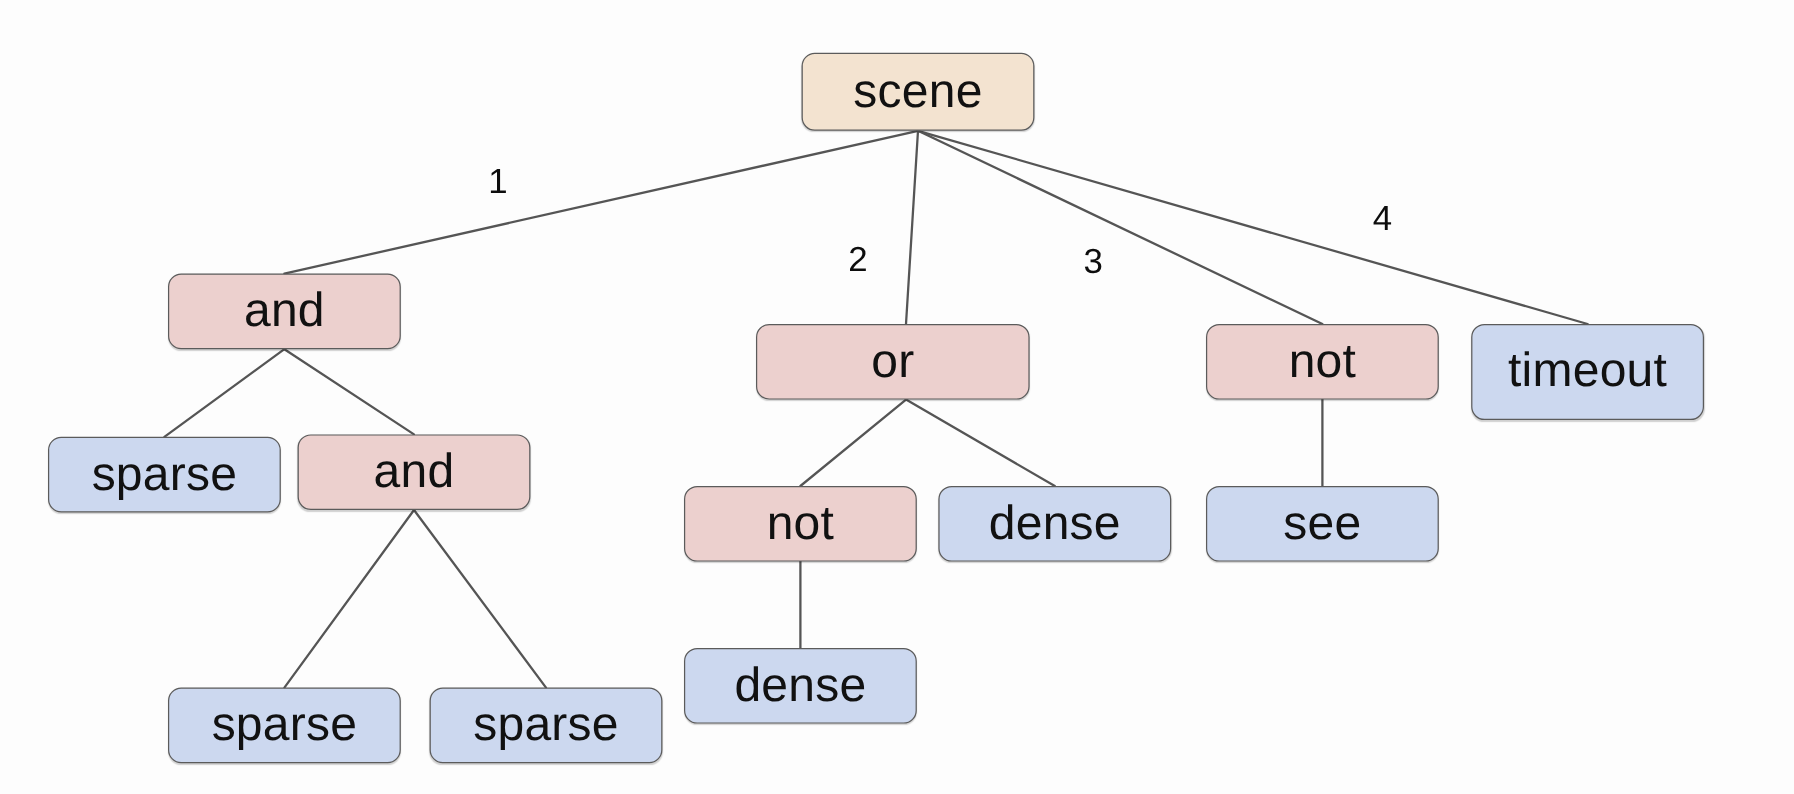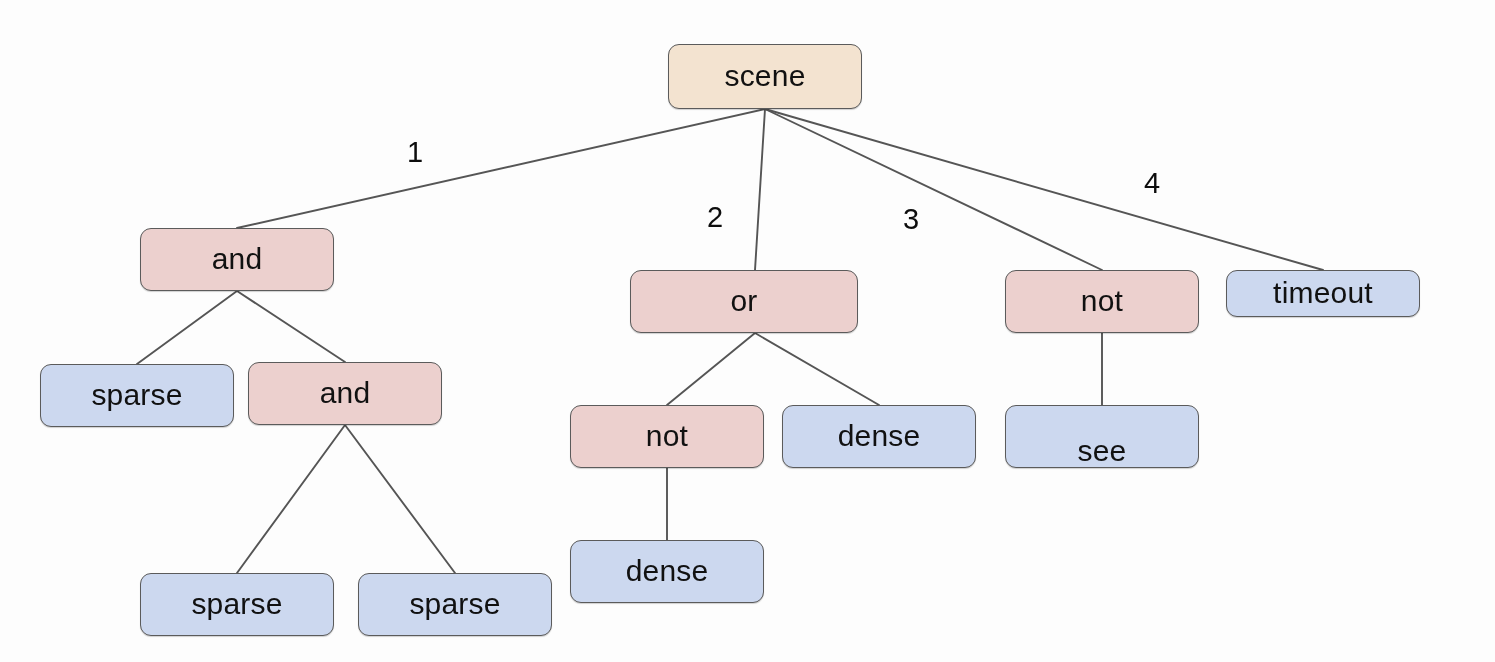--- a/index.html
+++ b/index.html
@@ -26,21 +26,21 @@
   }
   .node {
     position: absolute;
     box-sizing: border-box;
     display: flex;
     align-items: center;
     justify-content: center;
     border: 1.6px solid #5b5b5b;
     border-radius: 11px;
     box-shadow: 0 1px 1px rgba(0,0,0,0.18);
-    font-size: 30px;
+    font-size: 40px;
     color: #111111;
     letter-spacing: 0.2px;
     line-height: 1;
     white-space: nowrap;
   }
   .node.root   { background: #f3e3d0; }
   .node.op     { background: #ecd0ce; align-items: center; }
   .node.leaf   { background: #ccd8ef; }
   .node-label {
     display: block;
@@ -79,36 +79,36 @@
       </div>
       <div class="node op" style="left: 140px; top: 228px; width: 194px; height: 63px;">
         <span class="node-label">and</span>
       </div>
       <div class="node op" style="left: 630px; top: 270px; width: 228px; height: 63px;">
         <span class="node-label">or</span>
       </div>
       <div class="node op" style="left: 1005px; top: 270px; width: 194px; height: 63px;">
         <span class="node-label">not</span>
       </div>
-      <div class="node leaf" style="left: 1226px; top: 270px; width: 194px; height: 47px;">
+      <div class="node leaf" style="left: 1226px; top: 270px; width: 194px; height: 80px;">
         <span class="node-label">timeout</span>
       </div>
       <div class="node leaf" style="left: 40px; top: 364px; width: 194px; height: 63px;">
         <span class="node-label">sparse</span>
       </div>
       <div class="node op" style="left: 248px; top: 362px; width: 194px; height: 63px;">
         <span class="node-label">and</span>
       </div>
       <div class="node op" style="left: 570px; top: 405px; width: 194px; height: 63px;">
         <span class="node-label">not</span>
       </div>
       <div class="node leaf" style="left: 782px; top: 405px; width: 194px; height: 63px;">
         <span class="node-label">dense</span>
       </div>
-      <div class="node leaf" style="left: 1005px; top: 405px; width: 194px; height: 63px; align-items: flex-end;">
+      <div class="node leaf" style="left: 1005px; top: 405px; width: 194px; height: 63px;">
         <span class="node-label">see</span>
       </div>
       <div class="node leaf" style="left: 570px; top: 540px; width: 194px; height: 63px;">
         <span class="node-label">dense</span>
       </div>
       <div class="node leaf" style="left: 140px; top: 573px; width: 194px; height: 63px;">
         <span class="node-label">sparse</span>
       </div>
       <div class="node leaf" style="left: 358px; top: 573px; width: 194px; height: 63px;">
         <span class="node-label">sparse</span>

